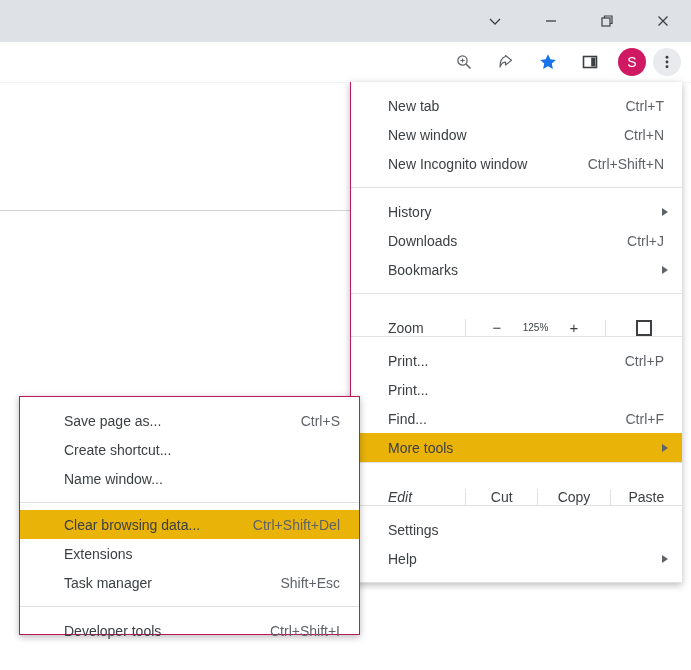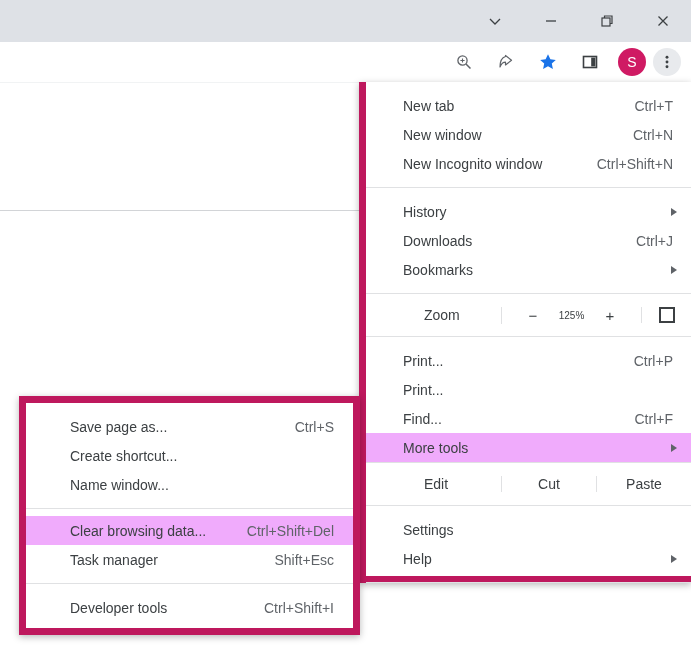--- a/index.html
+++ b/index.html
@@ -99,45 +99,45 @@
     position: absolute;
     left: 0; top: 127px;
     width: 360px; height: 1px;
     background: #d2d4d7;
   }
 
   
   .menu {
     position: absolute;
     background: #ffffff;
-    border: 7px solid #be185d;
+    border: 1px solid #be185d;
     box-shadow: 0 2px 7px rgba(0,0,0,0.28);
     font-size: 14px;
     color: #3c4043;
     box-sizing: border-box;
   }
   .main-menu {
-    left: 359px; top: 82px;
+    left: 350px; top: 82px;
     width: 332px; height: 501px;
     border-top: none;
     border-right: none;
   }
   .sub-menu {
     left: 19px; top: 396px;
     width: 341px; height: 239px;
   }
 
   .mrow {
     position: relative;
     height: 29px;
     display: flex;
     align-items: center;
     box-sizing: border-box;
   }
-  .mrow.hl { background: #f0abfc; }
+  .mrow.hl { background: #eab308; }
   .mlabel {
     position: absolute;
     white-space: nowrap;
   }
   .main-menu .mlabel { left: 37px; }
   .sub-menu .mlabel { left: 44px; }
   .mshort {
     position: absolute;
     right: 18px;
     color: #5f6368;
@@ -158,22 +158,21 @@
     margin: 0;
   }
   .gap-top { height: 9px; }
   .gap-bot { height: 9px; }
 
   
   .striprow {
     position: relative;
     height: 42px;
     display: flex;
-    align-items: center;
-    padding-left: 21px;
+    align-items: flex-end;
   }
   .strip-cell {
     display: flex;
     align-items: center;
     box-sizing: border-box;
   }
   .zoom-label {
     width: 114px;
     padding-left: 37px;
   }
@@ -194,20 +193,21 @@
   .zoom-full {
     flex: 1;
     border-left: 1px solid #e0e1e3;
     justify-content: center;
   }
 
   
   .edit-label {
     width: 114px;
     padding-left: 37px;
+    font-style: italic;
   }
   .edit-cell {
     flex: 1;
     border-left: 1px solid #e0e1e3;
     justify-content: center;
   }
 
   .fs-icon { position: relative; width: 16px; height: 16px; }
   .fs-icon i {
     position: absolute;
@@ -362,20 +362,21 @@
   <div class="mrow hl">
     <span class="mlabel">More tools</span>
     <span class="marrow"></span>
   </div>
 
   <div class="sep"></div>
 
   <div class="striprow">
     <div class="strip-cell edit-label">Edit</div>
     <div class="strip-cell edit-cell">Cut</div>
+    <div class="strip-cell edit-cell">Copy</div>
     <div class="strip-cell edit-cell">Paste</div>
   </div>
 
   <div class="sep"></div>
   <div class="gap-top"></div>
 
   <div class="mrow">
     <span class="mlabel">Settings</span>
   </div>
   <div class="mrow">
@@ -406,20 +407,23 @@
 
   <div class="gap-bot"></div>
   <div class="sep"></div>
   <div style="height:7px"></div>
 
   <div class="mrow hl">
     <span class="mlabel">Clear browsing data...</span>
     <span class="mshort">Ctrl+Shift+Del</span>
   </div>
   <div class="mrow">
+    <span class="mlabel">Extensions</span>
+  </div>
+  <div class="mrow">
     <span class="mlabel">Task manager</span>
     <span class="mshort">Shift+Esc</span>
   </div>
 
   <div class="gap-bot"></div>
   <div class="sep"></div>
   <div class="gap-top"></div>
 
   <div class="mrow">
     <span class="mlabel">Developer tools</span>

